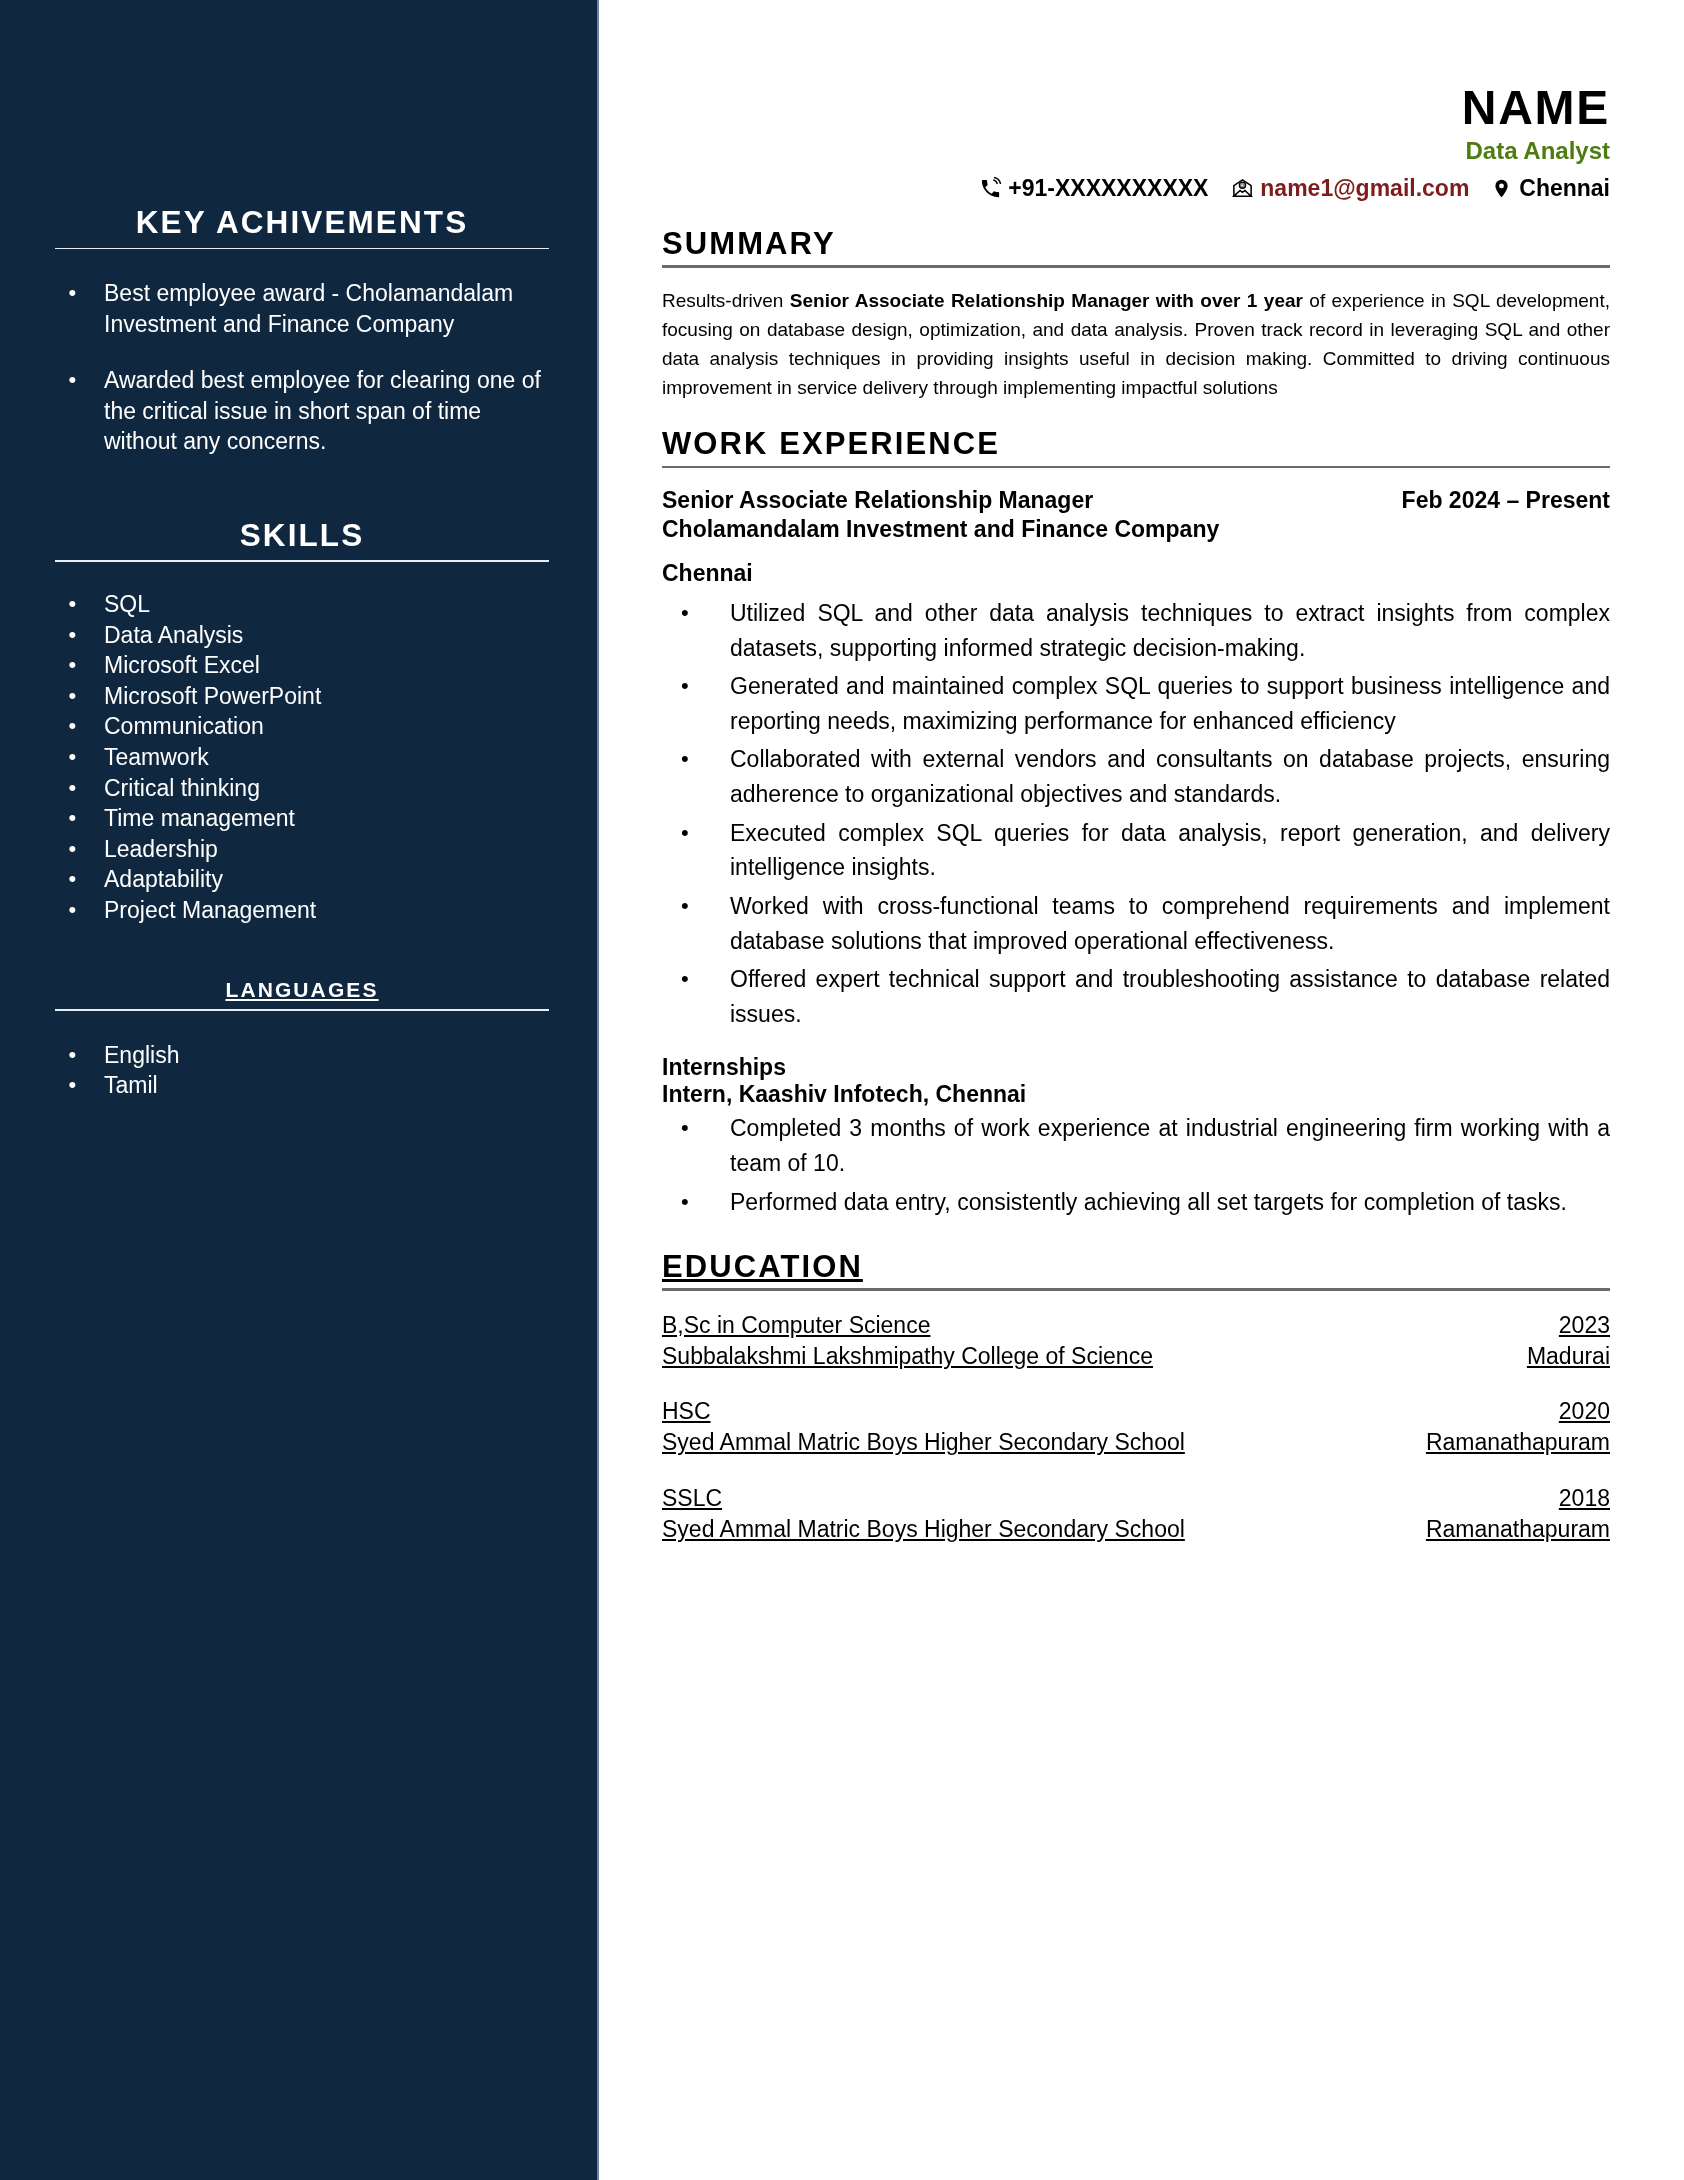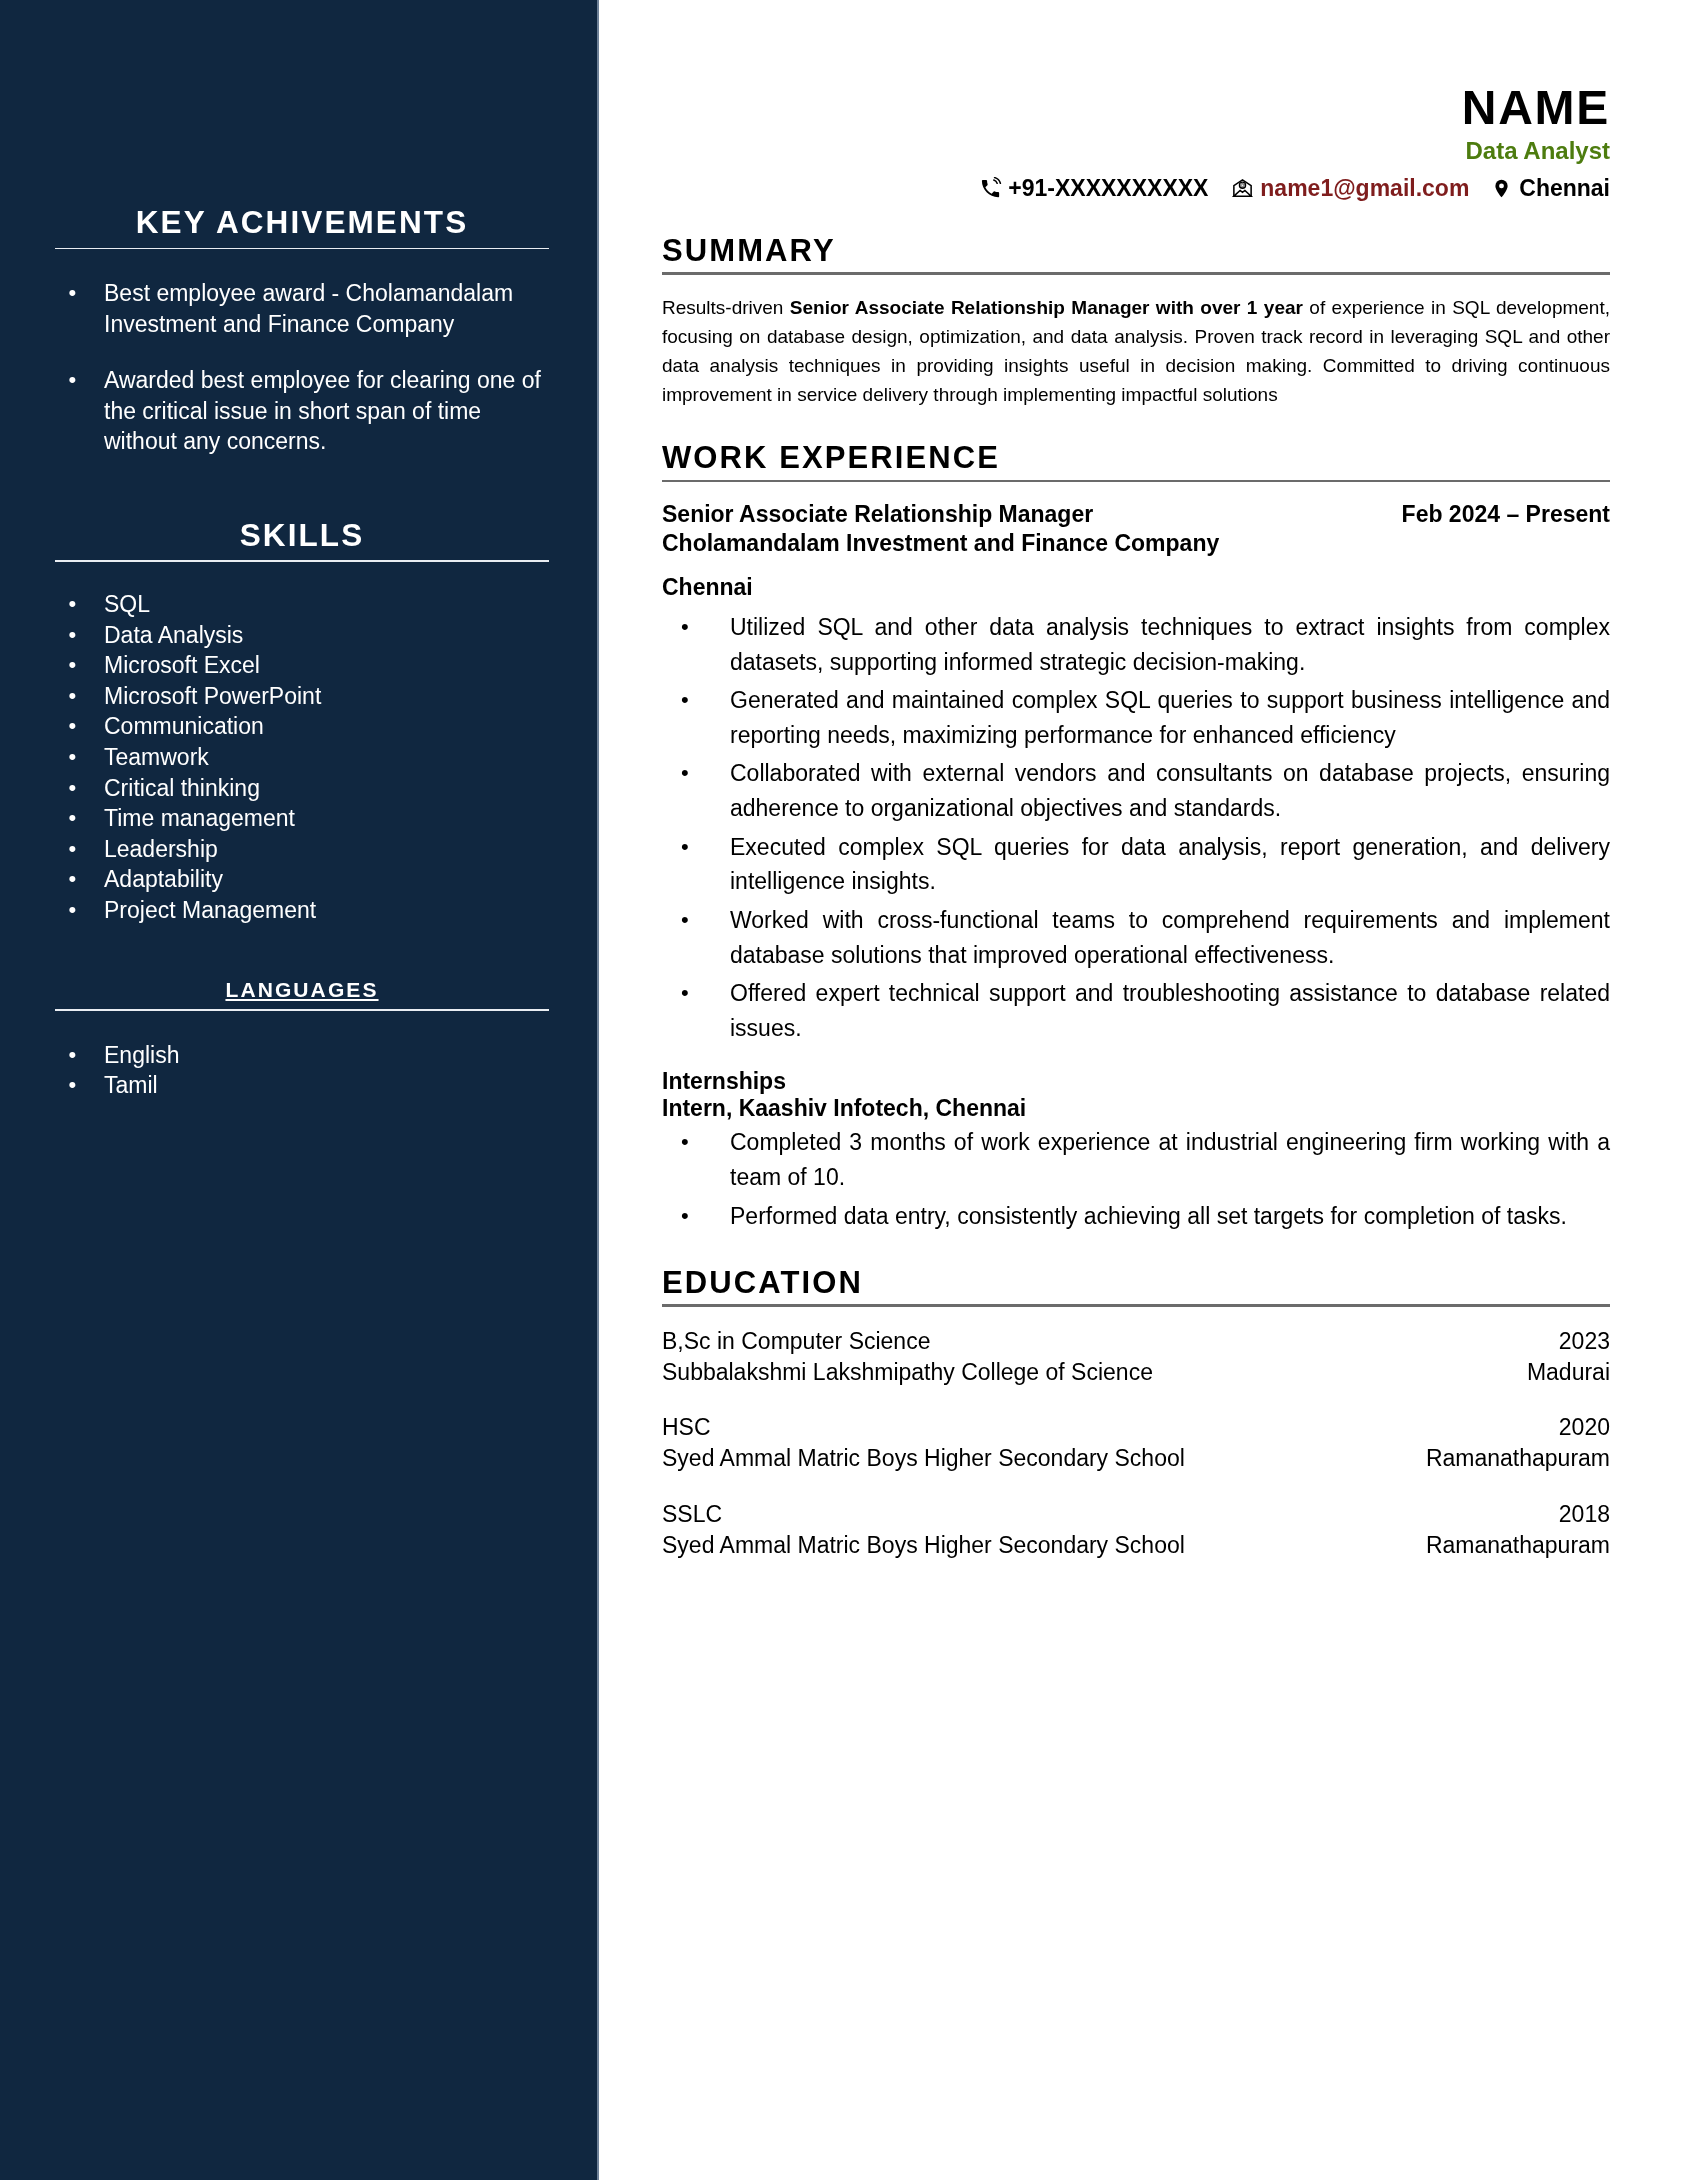--- a/index.html
+++ b/index.html
@@ -128,21 +128,21 @@
   .icon { display: inline-flex; align-items: center; }
 
   .email-text { color: #7f1d1d; }
 
   
   .sec-heading {
     font-size: 31px;
     font-weight: bold;
     letter-spacing: 2.1px;
     color: #000000;
-    margin-top: 31px;
+    margin-top: 24px;
   }
 
   .sec-rule {
     height: 2.6px;
     background: #6b6b6b;
     margin-top: 3.4px;
     margin-bottom: 19px;
   }
 
   .summary-text {
@@ -410,21 +410,21 @@
             <span class="ml-bullet">•</span>
             <span class="ml-text">Completed 3 months of work experience at industrial engineering firm working with a team of 10.</span>
           </li>
         <li>
             <span class="ml-bullet">•</span>
             <span class="ml-text">Performed data entry, consistently achieving all set targets for completion of tasks.</span>
           </li>
       </ul>
     </section>
 
-    <section style="margin-top:29px;">
+    <section style="margin-top:29px;text-decoration:underline;">
       <div class="sec-heading">EDUCATION</div>
       <div class="sec-rule"></div>
 
       <div class="edu-entry">
         <div class="edu-row">
           <span class="edu-left">B,Sc in Computer Science</span>
           <span class="edu-right">2023</span>
         </div>
         <div class="edu-row">
           <span class="edu-left">Subbalakshmi Lakshmipathy College of Science</span>

